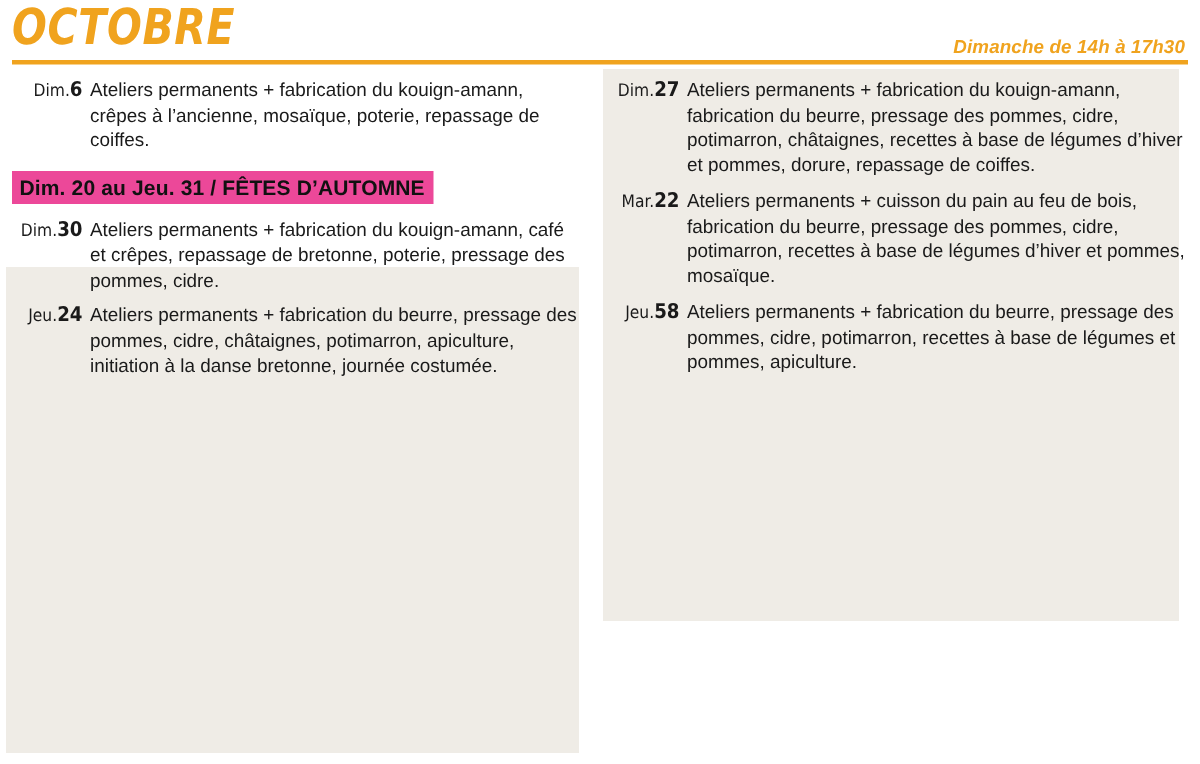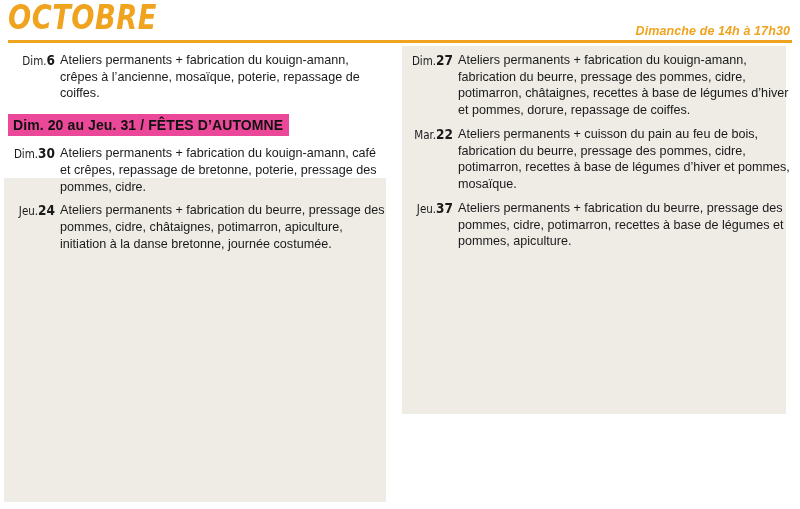--- a/index.html
+++ b/index.html
@@ -196,21 +196,21 @@
 
         <div class="entry">
           <div class="daylabel">
             <span class="dayname">Mar.</span><span class="daynum">22</span>
           </div>
           <div class="etext"><b>Ateliers permanents</b><span> + cuisson du pain au feu de bois, fabrication du beurre, pressage des pommes, cidre, potimarron, recettes à base de légumes d’hiver et pommes, mosaïque.</span></div>
         </div>
 
         <div class="entry">
           <div class="daylabel">
-            <span class="dayname">Jeu.</span><span class="daynum">37</span>
+            <span class="dayname">Jeu.</span><span class="daynum">58</span>
           </div>
           <div class="etext"><b>Ateliers permanents</b><span> + fabrication du beurre, pressage des pommes, cidre, potimarron, recettes à base de légumes et pommes, apiculture.</span></div>
         </div>
 
       </div>
     </div>
 
   </div>
 </div>
 

